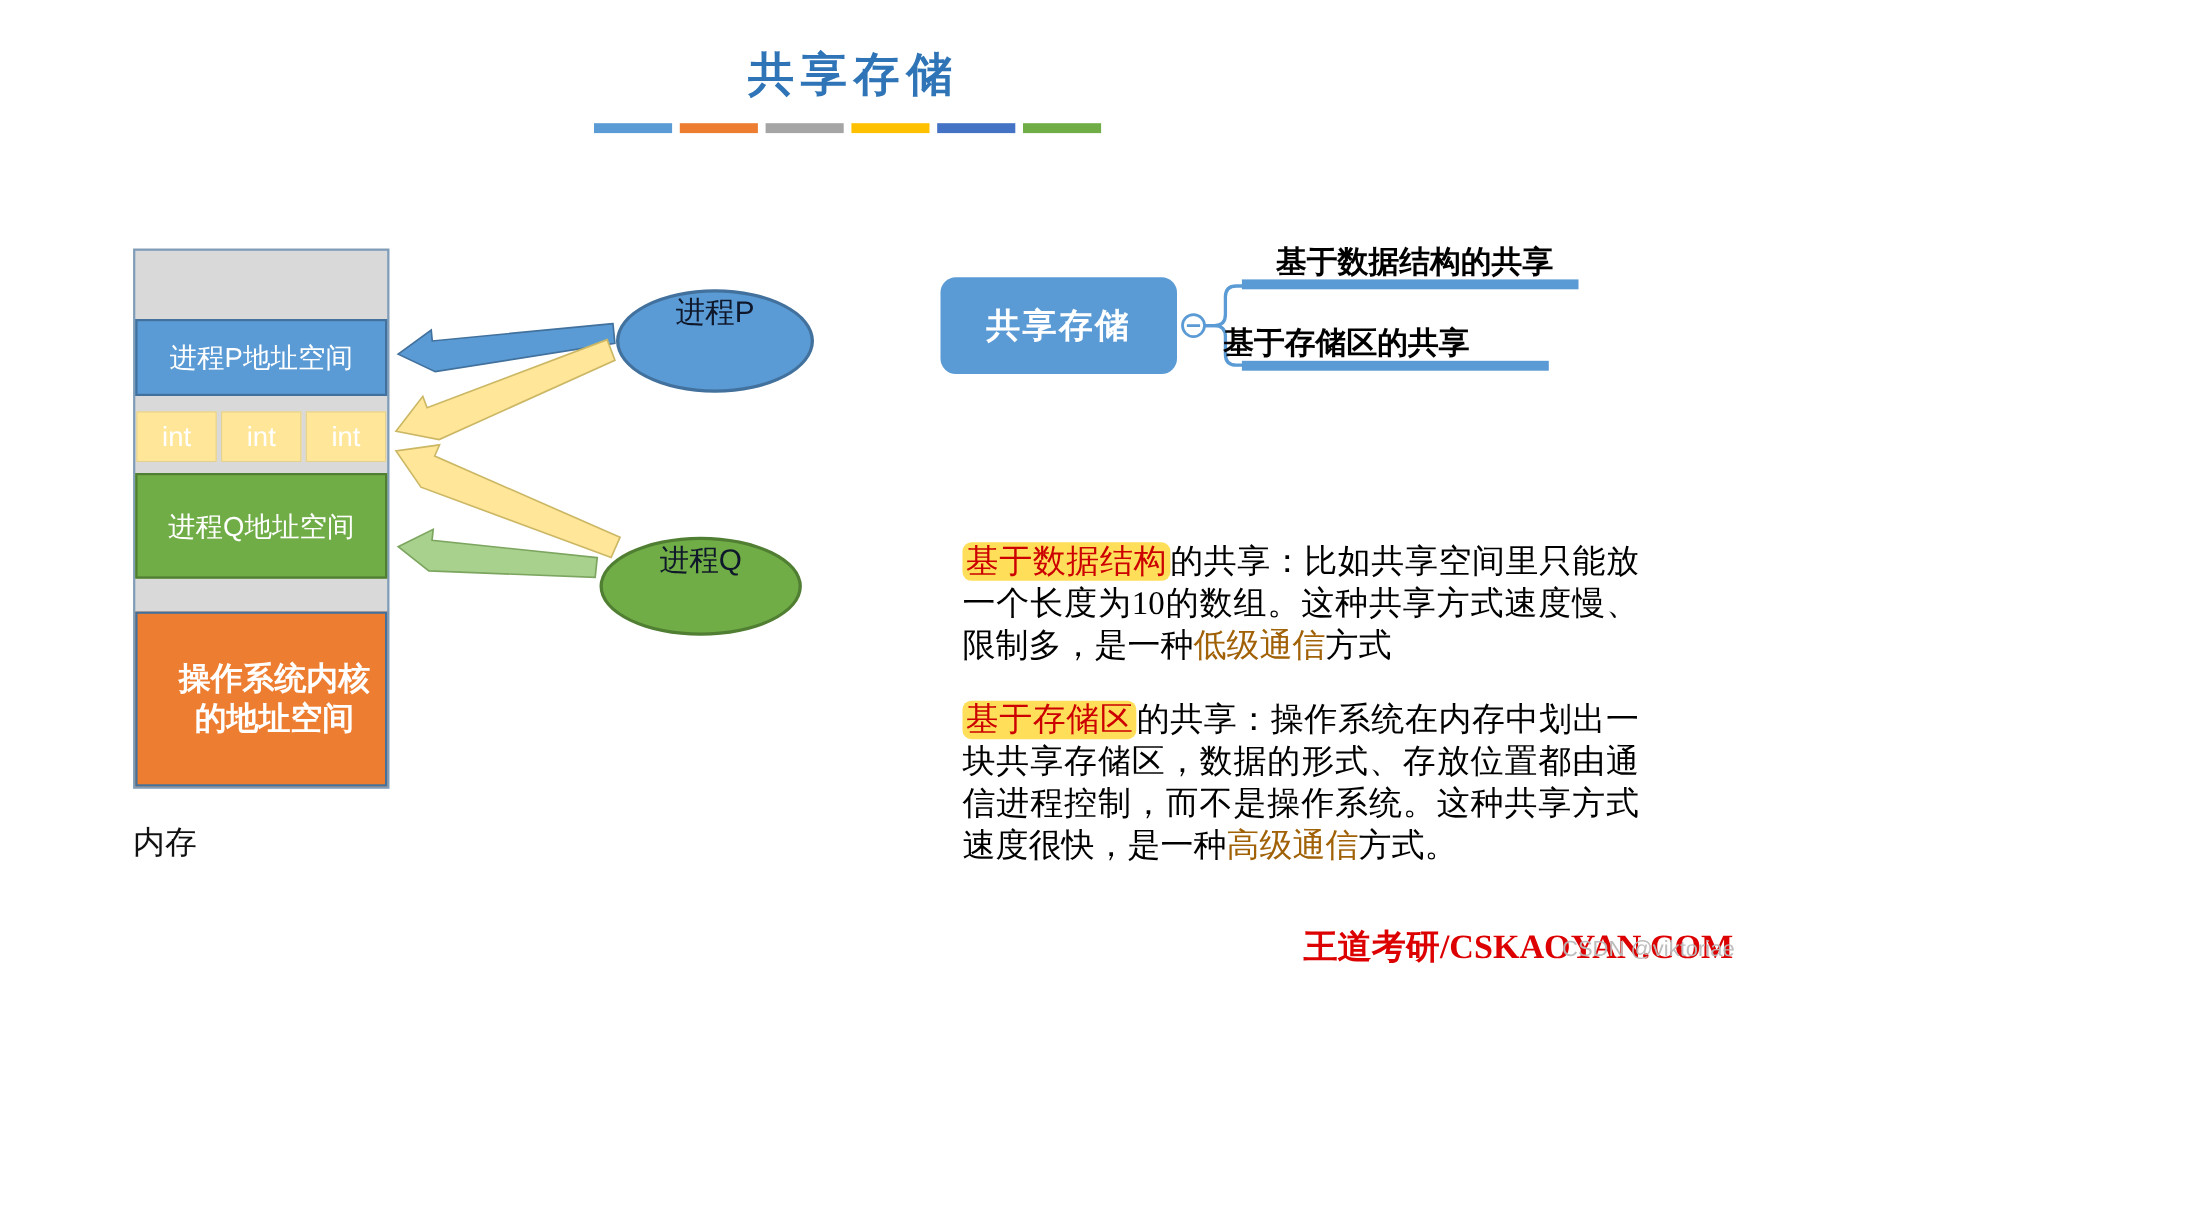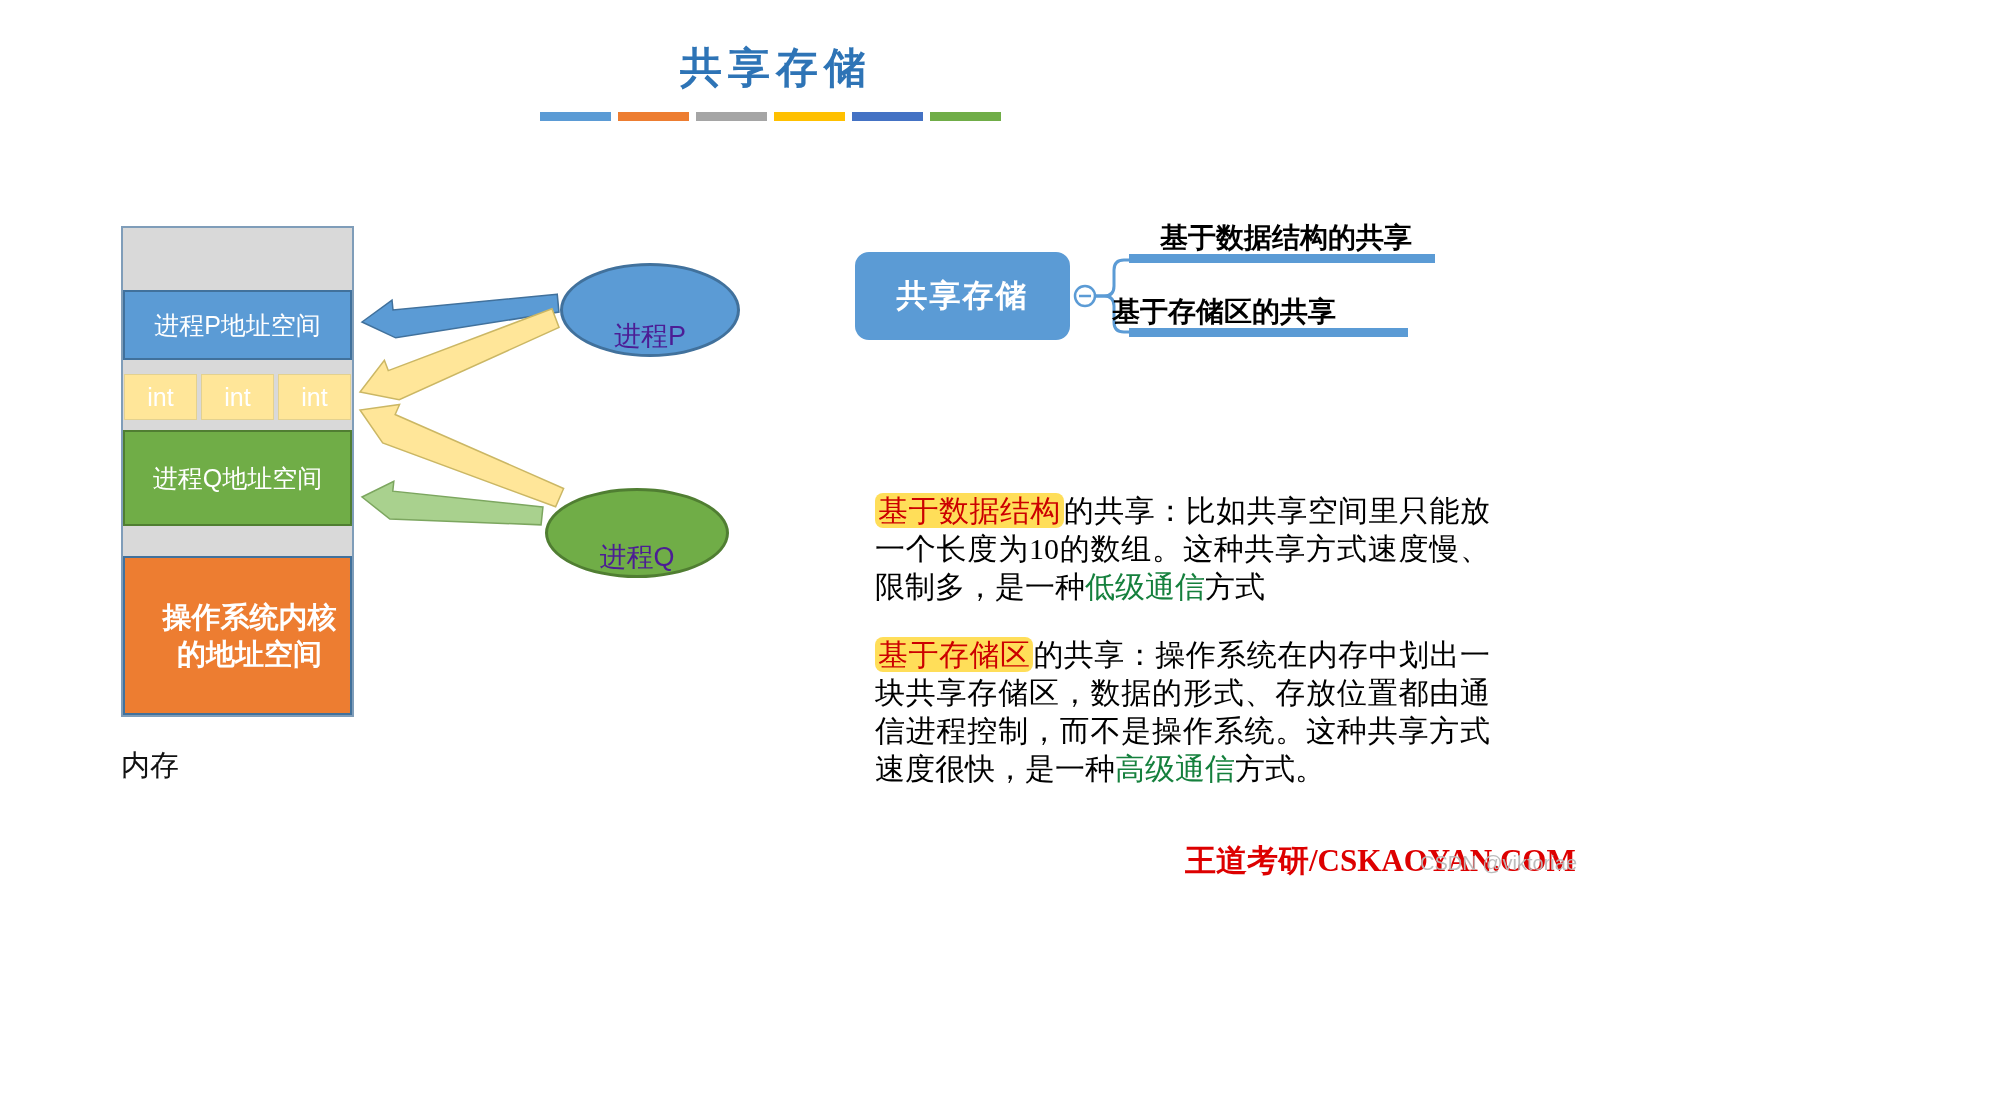--- a/index.html
+++ b/index.html
@@ -26,22 +26,22 @@
                   display:flex; align-items:center; justify-content:center; font-size:25px; }
   .m-spacer3 { height:10px; }
   .m-green  { height:96px; background:#70AD47; border:2px solid #507E32; font-size:25px; }
   .m-spacer4 { height:30px; }
   .m-orange { height:159px; background:#ED7D31; border:2px solid #41719C;
               font-size:29px; font-weight:bold; flex-direction:column; line-height:1.25;padding-left:24px; }
   .mem-caption { position:absolute; left:121px; top:746px; width:233px; text-align:left;
                  font-size:29px; color:#111; }
 
   
-  .ellipse { position:absolute; border-radius:50%; display:flex; align-items:flex-end;
-             justify-content:center; color:#4c1d95; font-size:27px; }
+  .ellipse { position:absolute; border-radius:50%; display:flex; align-items:flex-start;
+             justify-content:center; color:#0f172a; font-size:27px; }
   .ellipse-p { left:560px; top:263px; width:180px; height:94px; background:#5B9BD5;
                border:3px solid #41719C; }
   .ellipse-q { left:545px; top:488px; width:184px; height:90px; background:#70AD47;
                border:3px solid #507E32; }
 
   
   .vectors { position:absolute; left:0; top:0; pointer-events:none; }
 
   
   .tree-root { position:absolute; left:855px; top:252px; width:215px; height:88px;
@@ -54,21 +54,21 @@
   .branch-bar { position:absolute; height:9px; background:#5B9BD5; }
   .branch1-bar { left:1129px; top:254px; width:306px; }
   .branch2-bar { left:1129px; top:328px; width:279px; }
 
   
   .note { position:absolute; width:615px; font-family:"Liberation Serif", serif;
           font-size:30px; line-height:38px; color:#000; text-align:justify; }
   .note-1 { left:875px; top:492px; }
   .note-2 { left:875px; top:636px; }
   .hl { background:#FFDE59; color:#CC0000; border-radius:8px; padding:1px 3px;margin-top:24px; }
-  .red { color:#15803d; }
+  .red { color:#a16207; }
 
   
   .footer-brand { position:absolute; left:1185px; top:840px; font-family:"Liberation Serif", serif;
                   font-size:31px; font-weight:bold; color:#DD0000; white-space:nowrap; }
   .watermark { position:absolute; left:1420px; top:852px; font-size:20px;
                color:rgba(185,185,185,0.95); white-space:nowrap; }
 </style>
 </head>
 <body>
 

